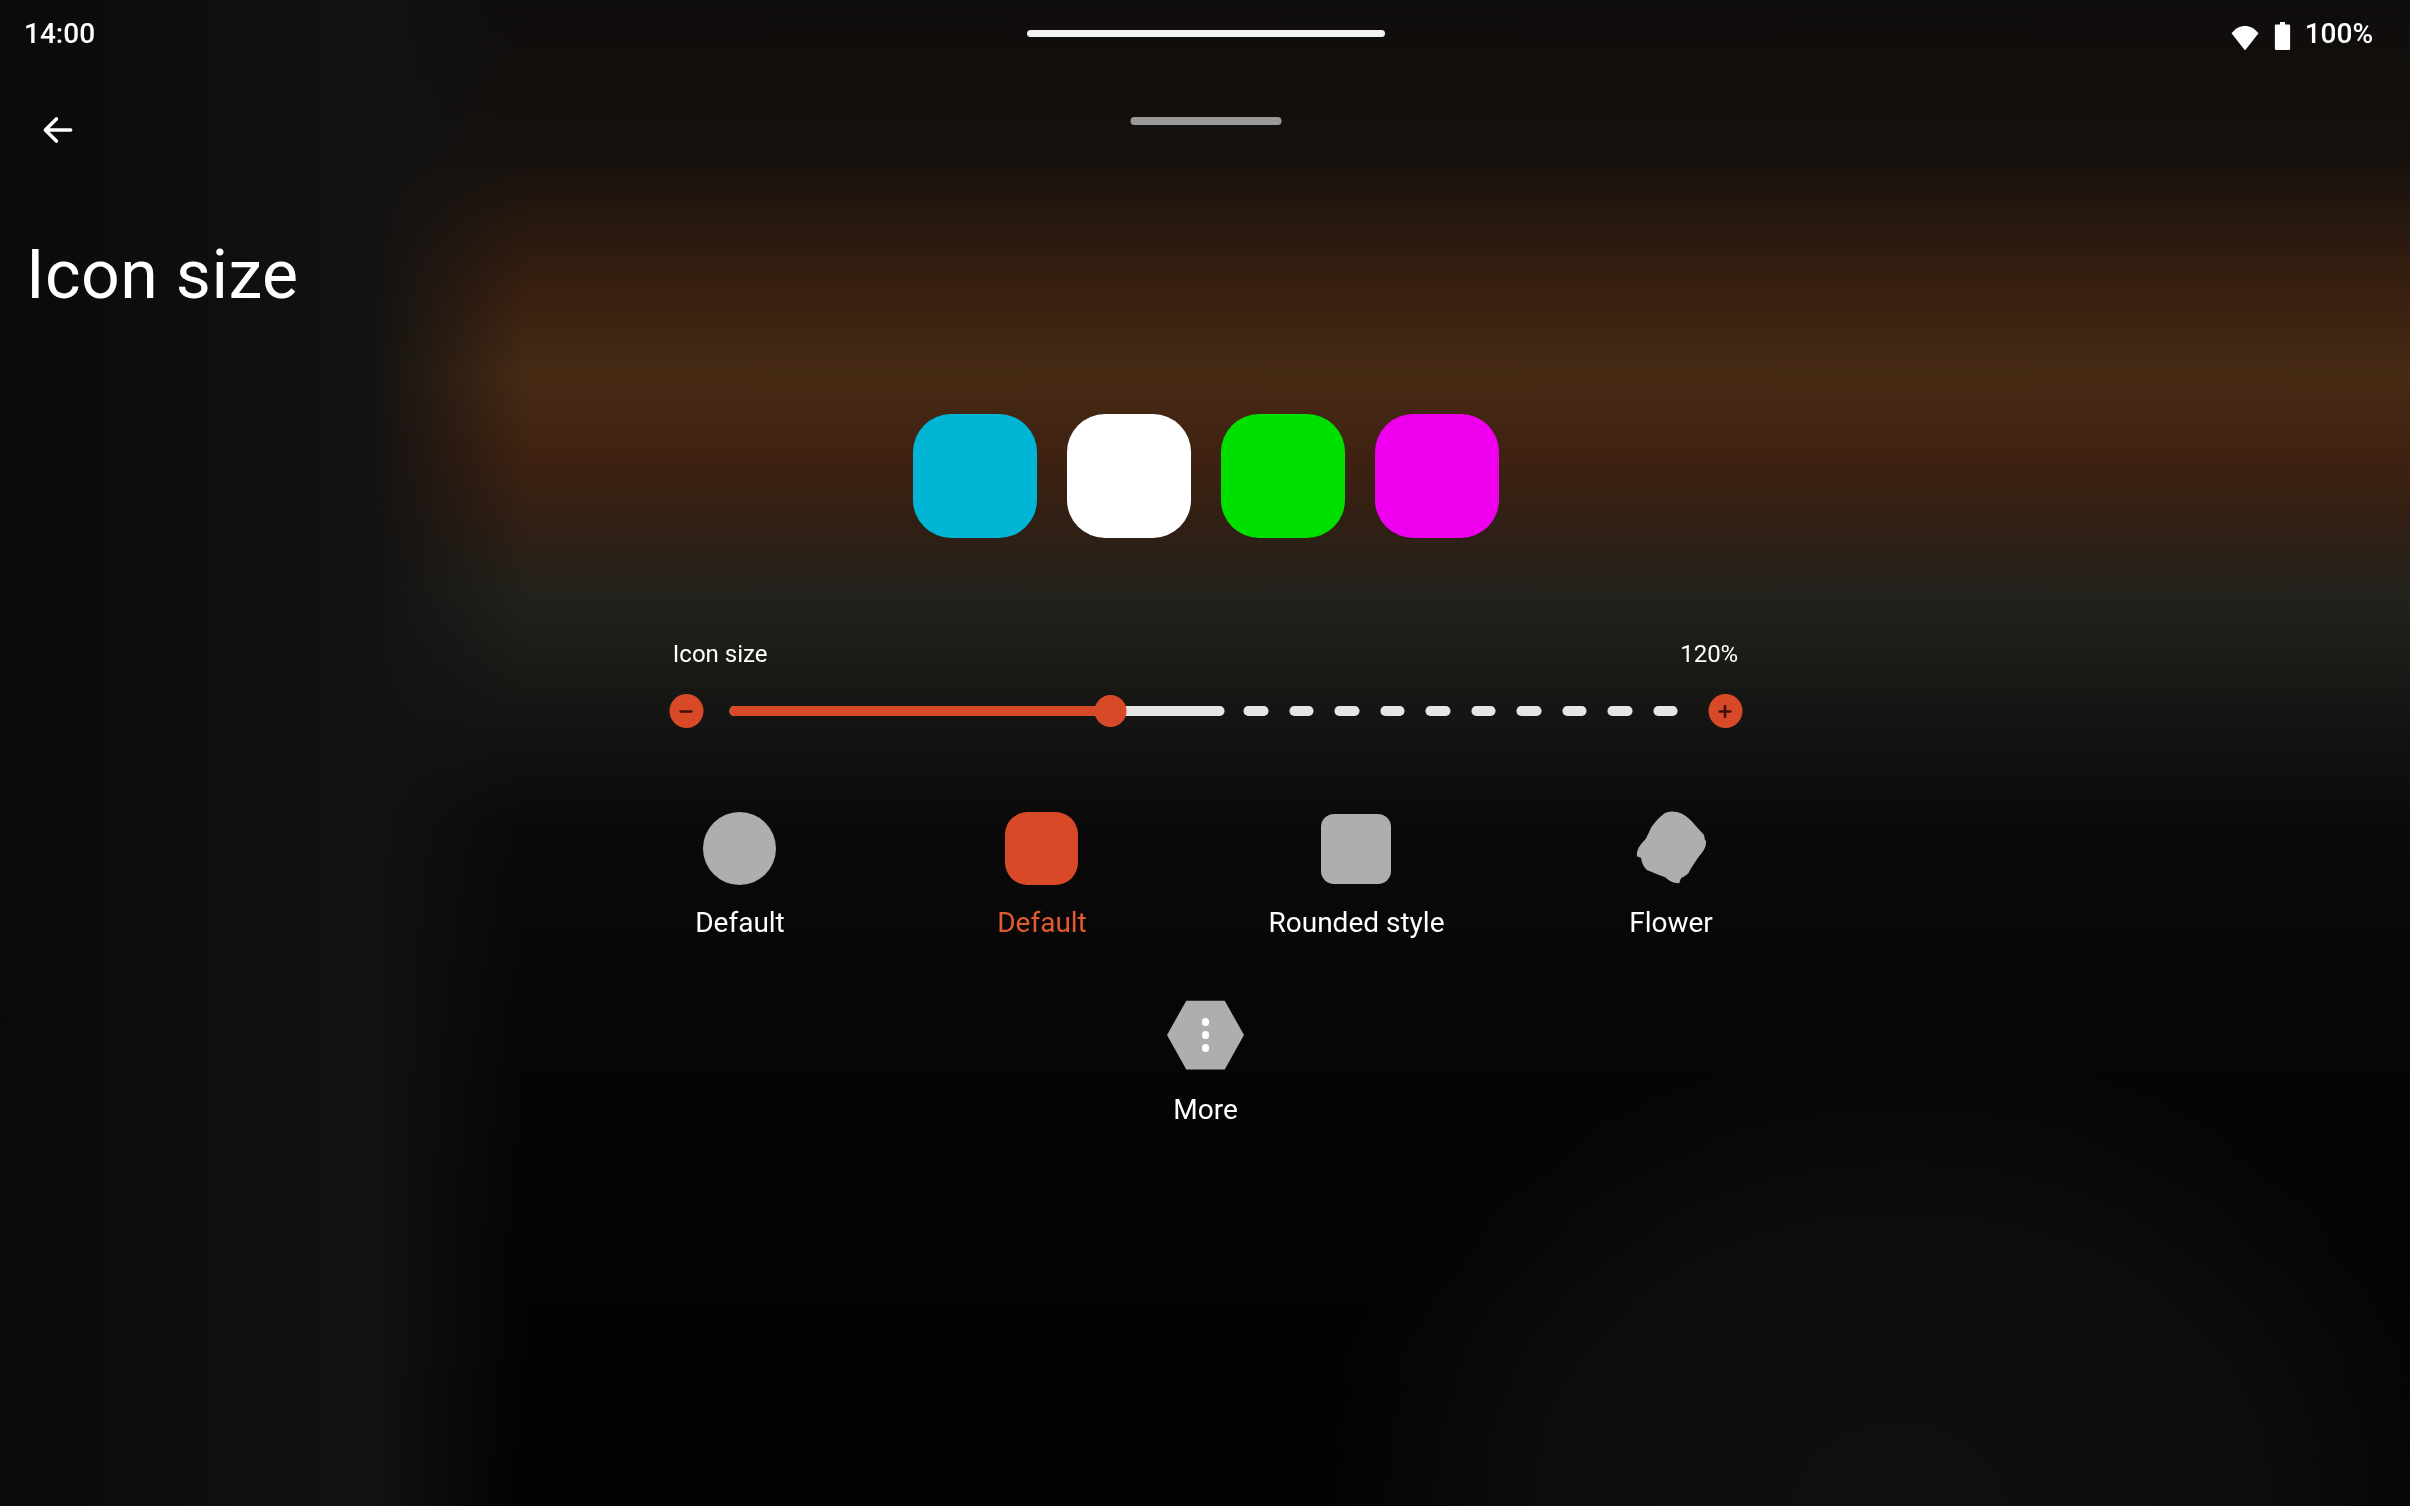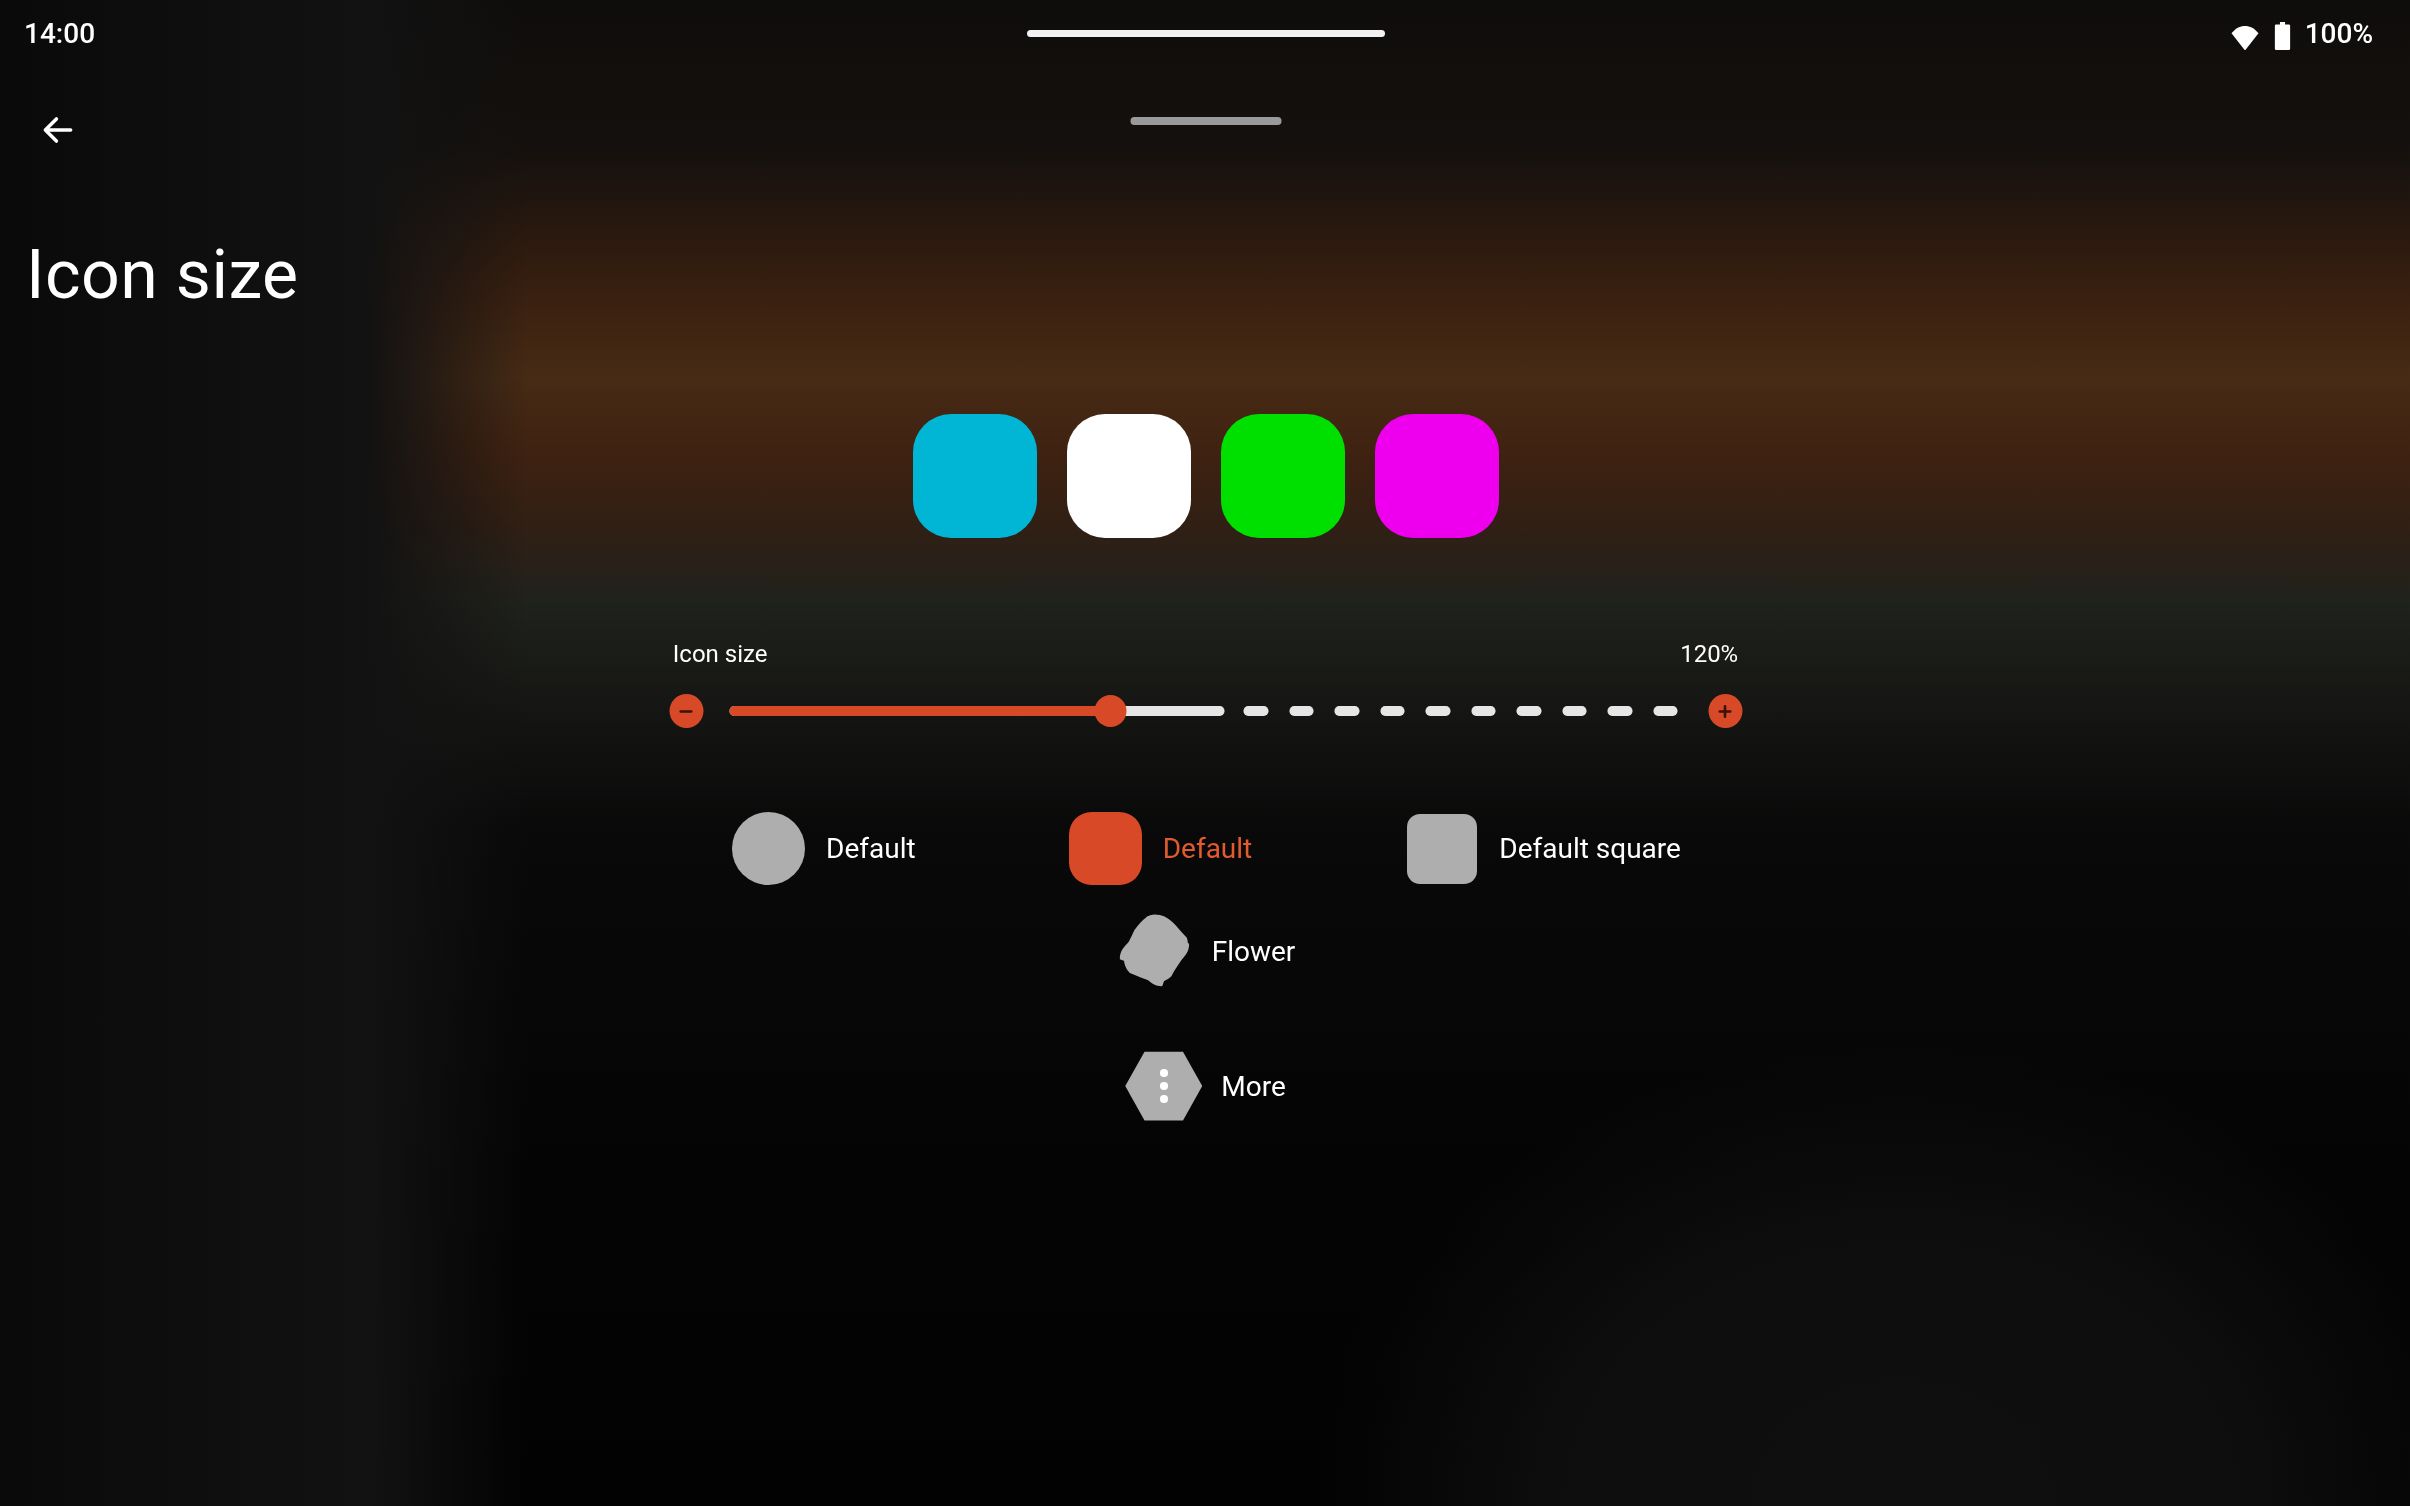--- a/index.html
+++ b/index.html
@@ -69,21 +69,21 @@
   .round-btn.orange { background:#d84a27; }
   .slider-track { position:relative; flex:1; height:13px; display:flex; align-items:center; }
   .track-solid { position:absolute; left:0; height:9.4px; border-radius:4.7px; background:#e6e6e6; }
   .track-fill { position:absolute; left:0; height:9.4px; border-radius:4.7px; background:#d84a27; }
   .track-thumb { position:absolute; width:32px; height:32px; border-radius:50%; background:#d84a27; transform:translate(-50%,-50%); top:50%; }
   .track-dashes { position:absolute; height:9.4px; display:flex; gap:21px; align-items:center; }
   .dash { width:24.5px; height:9.4px; border-radius:4.7px; background:#e6e6e6; }
 
   
   .shape-grid { position:absolute; left:50%; top:810px; transform:translateX(-50%); width:1130px; display:flex; justify-content:center; flex-wrap:wrap; column-gap:151px; row-gap:26px;}
-  .shape-opt { display:flex; flex-direction:row; align-items:center; gap:19px; min-width:151px; cursor:pointer;}
+  .shape-opt { display:flex; flex-direction:column; align-items:center; gap:19px; min-width:151px; cursor:pointer;}
   .shape-glyph { width:77px; height:77px; display:flex; align-items:center; justify-content:center;}
   .shape-label { font-size:28px; color:#fff; }
   .shape-label.selected { color:#e25b2f; }
 
   .circle-shape { width:73px; height:73px; border-radius:50%; background:#aeaeae; }
   .squircle-shape { width:73px; height:73px; border-radius:22.6px; background:#d84a27; }
   .rounded-sq-shape { width:70px; height:70px; border-radius:13px; background:#aeaeae; }
   .hexagon-shape { width:81px; height:73px; background:#aeaeae; clip-path: polygon(25% 3%, 75% 3%, 100% 50%, 75% 97%, 25% 97%, 0% 50%); display:flex; align-items:center; justify-content:center;}
   .dots { display:flex; flex-direction:column; gap:5.6px;}
   .dots span{ width:7.5px; height:7.5px; border-radius:50%; background:#fff;}
@@ -177,21 +177,21 @@
     <div class="shape-opt">
       <div class="shape-glyph">
           <div class="squircle-shape"></div>
         </div>
       <div class="shape-label selected">Default</div>
     </div>
     <div class="shape-opt">
       <div class="shape-glyph">
           <div class="rounded-sq-shape"></div>
         </div>
-      <div class="shape-label">Default square</div>
+      <div class="shape-label">Rounded style</div>
     </div>
     <div class="shape-opt">
       <div class="shape-glyph">
         <svg width="79" height="79" viewBox="0 0 100 100">
             <path fill="#aeaeae" d="M50 3 C72 3 72 28 95 40 C95 62 72 62 60 95 C38 95 38 72 5 60 C5 38 28 38 40 5 C43 3 47 3 50 3 Z" transform="rotate(0 50 50)"></path>
         <path fill="#aeaeae" d="M50 2 C70 2 78 18 92 32 C98 50 82 62 72 82 C55 98 38 85 18 78 C2 60 15 42 24 22 C36 6 44 2 50 2 Z"></path>
           </svg>
       </div>
       <div class="shape-label">Flower</div>
     </div>

